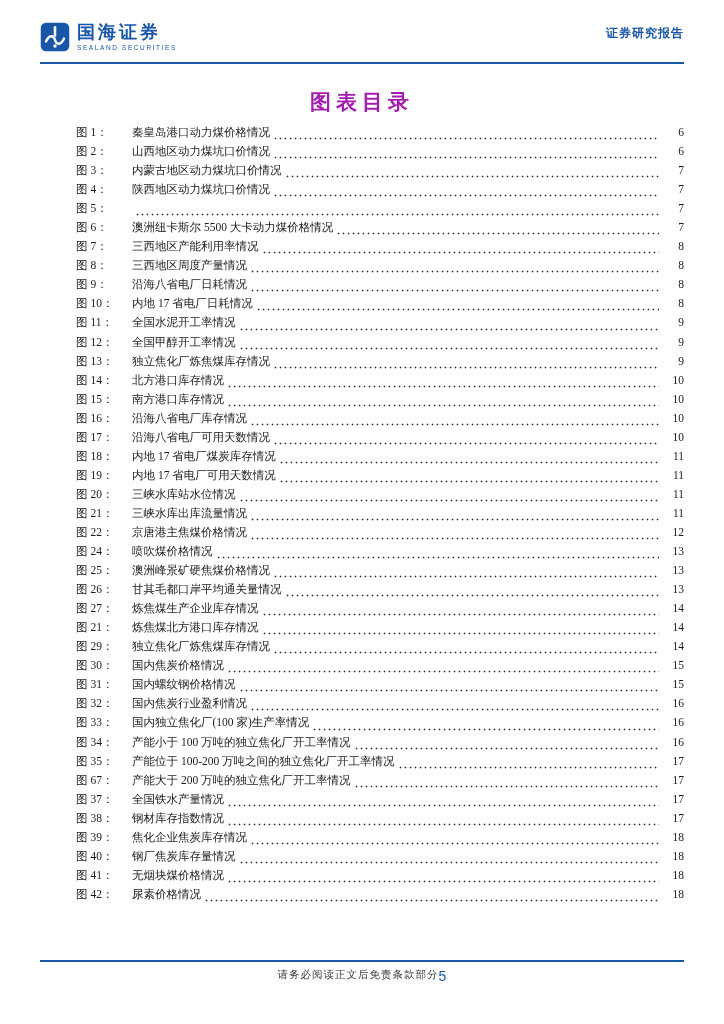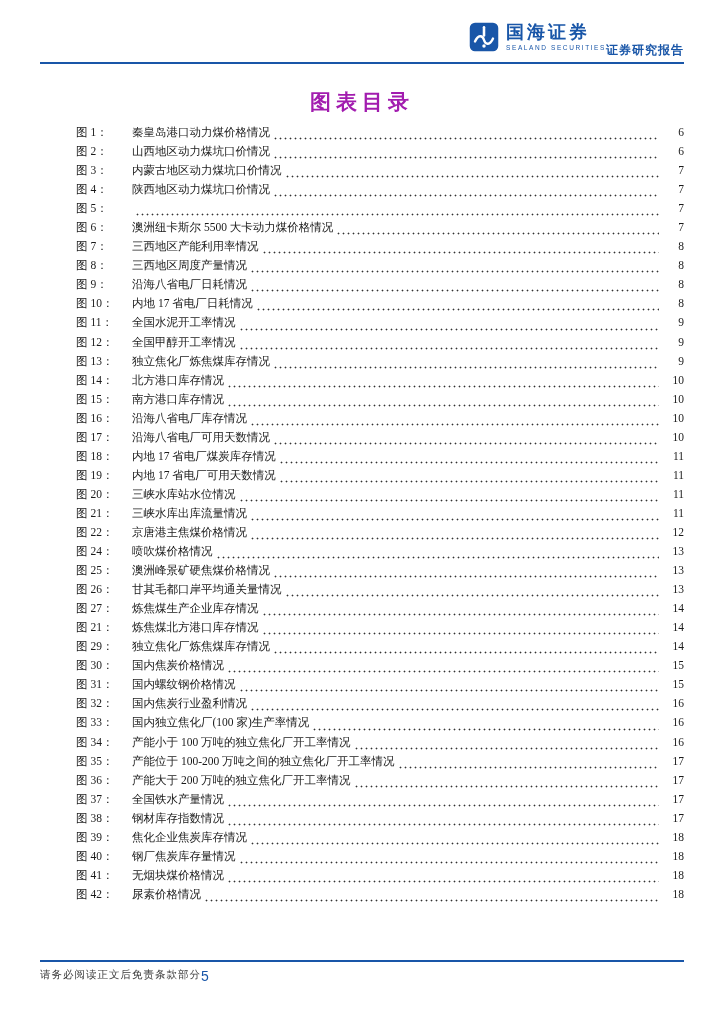--- a/index.html
+++ b/index.html
@@ -6,33 +6,33 @@
   html,body { background:#ffffff; }
   body {
     width:724px; height:1024px; position:relative; overflow:hidden;
     font-family:"Liberation Sans","DejaVu Sans",sans-serif; color:#1a1a1a;
   }
   .page { position:absolute; inset:0; background:#fff; }
 
   
   .header {
     position:absolute; top:22px; left:40px; right:40px; height:40px;
-    display:flex; justify-content:flex-end; align-items:flex-end;
+    display:flex; justify-content:space-between; align-items:flex-end;
   }
   .brand { display:flex; align-items:center; gap:7px; align-self:flex-start; }
   .logo-mark { display:block; }
   .brand-text { display:flex; flex-direction:column; }
   .brand-cn {
     font-size:18px; font-weight:bold; color:#1956a8;
     letter-spacing:3px; line-height:1.05; white-space:nowrap;
   }
   .brand-en {
     font-size:6.5px; color:#1956a8; letter-spacing:1.6px; margin-top:2px; white-space:nowrap;
   }
-  .report-type { font-size:12px; color:#1956a8; font-weight:600; padding-bottom:3px; letter-spacing:1px; }
+  .report-type { font-size:12px; color:#1956a8; font-weight:600; padding-bottom:20px; letter-spacing:1px; }
   .header-rule { position:absolute; top:62px; left:40px; right:40px; height:2px; background:#1956a8; }
 
   
   .toc-title {
     position:absolute; top:88px; left:0; right:0; text-align:center;
     font-size:21px; font-weight:bold; color:#a21caf; letter-spacing:5px;
     font-family:"Liberation Sans","DejaVu Sans",sans-serif;
   }
 
   
@@ -49,21 +49,21 @@
     flex:1 1 auto; align-self:flex-end; height:5px; margin:0 3px 3px 3px;
     background-image:radial-gradient(circle,#333 0.9px,transparent 1.05px);
     background-size:5px 5px; background-repeat:repeat-x; background-position:0 100%;
   }
   .pg { flex:0 0 22px; text-align:right; }
 
   
   .footer-rule { position:absolute; left:40px; right:40px; top:960px; height:2px; background:#1956a8; }
   .footer {
     position:absolute; left:40px; right:40px; top:968px;
-    display:flex; justify-content:flex-start; align-items:flex-start;
+    display:flex; justify-content:center; align-items:flex-start;
   }
   .disclaimer {
     font-size:10.5px; color:#3a3a3a;
     font-family:"Liberation Serif","DejaVu Serif",serif; letter-spacing:1px;
   }
   .page-num { font-size:14px; color:#1956a8; }
 </style>
 </head>
 <body>
 
@@ -286,21 +286,21 @@
         <span class="dots"></span>
         <span class="pg">16</span>
       </div>
       <div class="toc-row">
         <span class="lbl">图 35：</span>
         <span class="ttl">产能位于 100-200 万吨之间的独立焦化厂开工率情况</span>
         <span class="dots"></span>
         <span class="pg">17</span>
       </div>
       <div class="toc-row">
-        <span class="lbl">图 36：</span>
+        <span class="lbl">图 67：</span>
         <span class="ttl">产能大于 200 万吨的独立焦化厂开工率情况</span>
         <span class="dots"></span>
         <span class="pg">17</span>
       </div>
       <div class="toc-row">
         <span class="lbl">图 37：</span>
         <span class="ttl">全国铁水产量情况</span>
         <span class="dots"></span>
         <span class="pg">17</span>
       </div>

